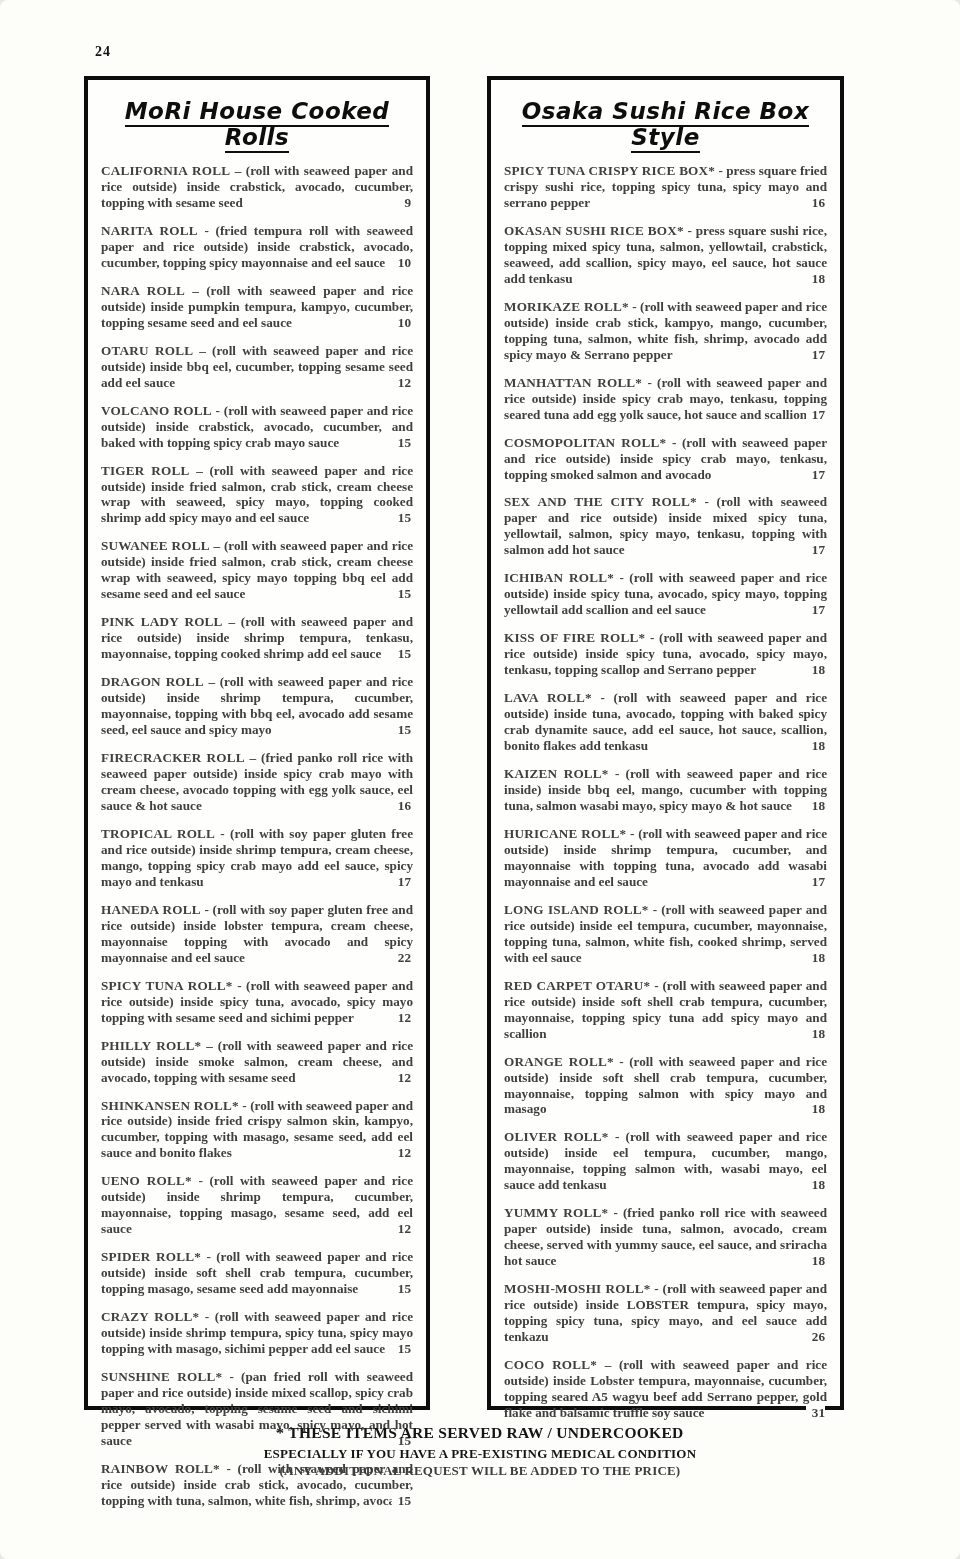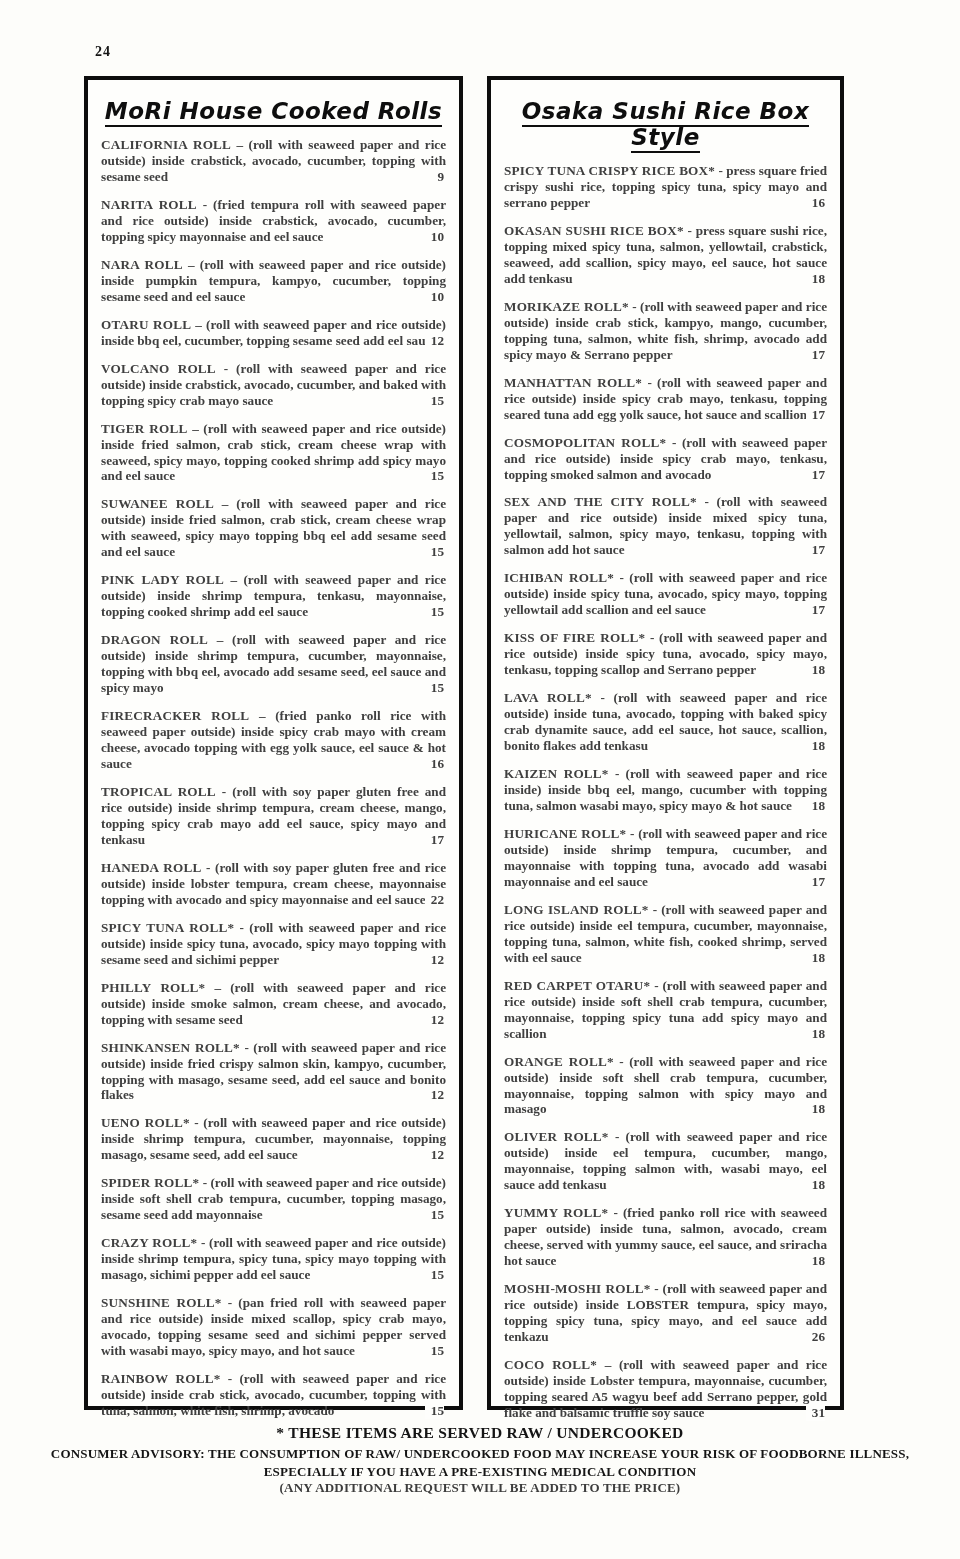--- a/index.html
+++ b/index.html
@@ -1,31 +1,32 @@
 <!DOCTYPE html>
 <html><head>
 <meta charset="utf-8">
 <style>
   * { margin:0; padding:0; box-sizing:border-box; }
   body { background:#e8e8e4; }
   .page {
     position:relative; width:960px; height:1559px; margin:0 auto;
     background:#fdfdfa; color:#151515;
     font-family:"Liberation Serif", serif;
+    border-radius:8px;
   }
   .page-number {
     position:absolute; left:95px; top:44px;
     font-size:14px; font-weight:bold; letter-spacing:1px;
   }
   .menu-box {
     position:absolute; top:76px; height:1334px;
     border:4px solid #0d0d0d; background:#fefefc;
     padding:8px 13px 10px 13px;
   }
-  .box-left  { left:84px;  width:379px; }
+  .box-left  { left:84px;  width:346px; }
   .box-right { left:487px; width:357px; }
   .section-title {
     text-align:center;
     font-family:"DejaVu Sans", sans-serif;
     font-style:italic; font-weight:bold;
     font-size:23px; letter-spacing:0.5px;
     margin:10px 0 13px 0; color:#0e0e0e;
   }
   .section-title .underlined {
     border-bottom:2px solid #0e0e0e; padding-bottom:1px;
@@ -272,18 +273,17 @@
         <li class="menu-item">
         <span class="mi-name">COCO ROLL*</span>
         <span>– (roll with seaweed paper and rice outside) inside Lobster tempura, mayonnaise, cucumber, topping seared A5 wagyu beef add Serrano pepper, gold flake and balsamic truffle soy sauce</span>
         <span class="mi-price">31</span>
       </li>
       </ul>
   </div>
 
   <div class="footer">
     <div class="raw-line">* THESE ITEMS ARE SERVED RAW / UNDERCOOKED</div>
-    <div class="advisory">CONSUMER ADVISORY: THE CONSUMPTION OF RAW/ UNDERCOOKED FOOD MAY INCREASE YOUR RISK OF FOODBORNE ILLNESS,</div>
     <div class="advisory">ESPECIALLY IF YOU HAVE A PRE-EXISTING MEDICAL CONDITION</div>
     <div class="additional">(ANY ADDITIONAL REQUEST WILL BE ADDED TO THE PRICE)</div>
   </div>
 
 </div>
 
 </body></html>

